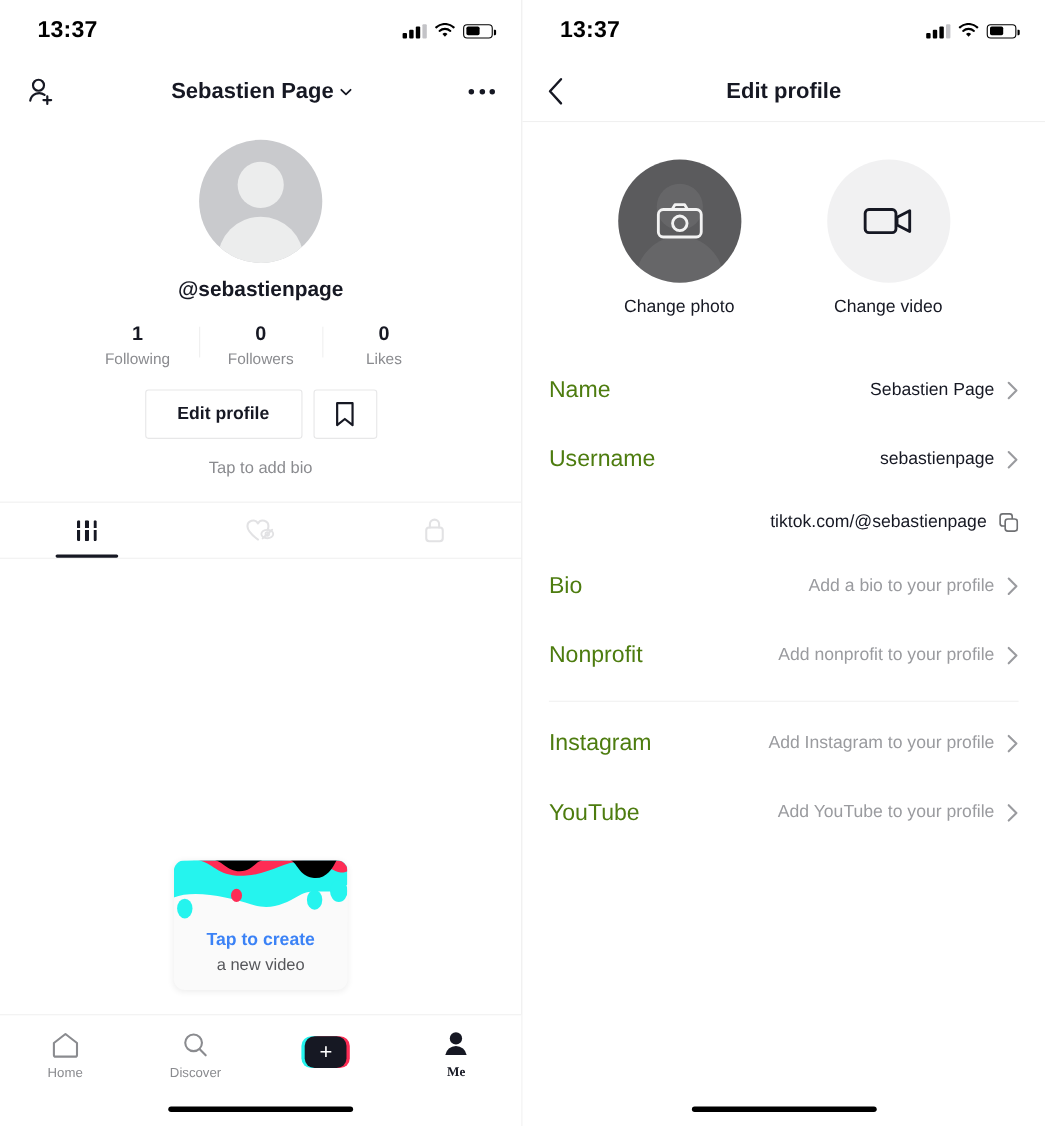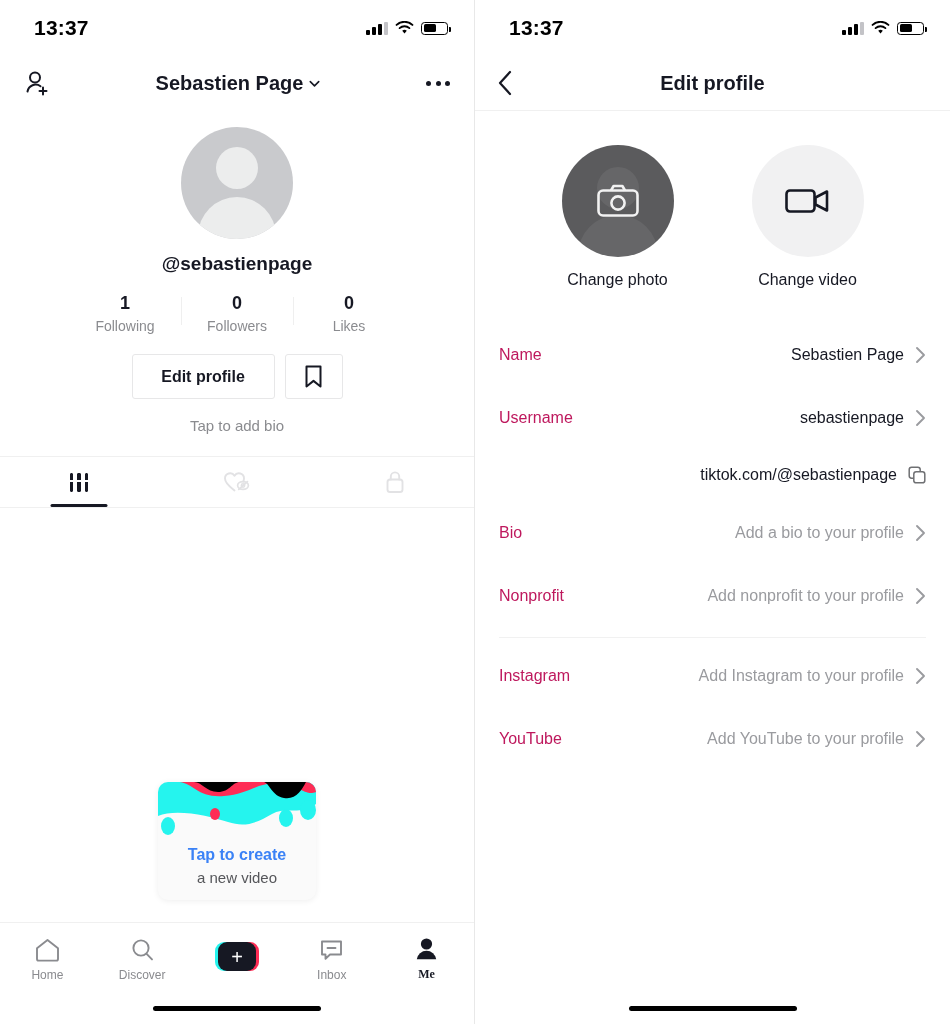--- a/index.html
+++ b/index.html
@@ -138,21 +138,21 @@
   .circ-photo { background:#5b5b5d; }
   .circ-photo .ghost-head { position:absolute; left:50%; top:22px; transform:translateX(-50%);
     width:42px; height:42px; border-radius:50%; background:rgba(255,255,255,.07); }
   .circ-photo .ghost-body { position:absolute; left:50%; bottom:-18px; transform:translateX(-50%);
     width:80px; height:60px; border-radius:44px 44px 0 0; background:rgba(255,255,255,.07); }
   .circ-video { background:#f1f1f2; }
   .media-lbl { margin-top: 14px; font-size:16px; color:#161823; }
 
   .rows { margin-top: 34px; }
   .row { display:flex; align-items:center; padding: 0 24px; height: 63px; }
-  .row .rlabel { font-size:16px; color:#be185d; }
+  .row .rlabel { font-size:21px; color:#4d7c0f; }
   .row .rvalue { margin-left:auto; font-size:16px; color:#161823; }
   .row .rvalue.ph { color:#9a9b9f; }
   .row .chev { margin-left: 11px; display:flex; align-items:center; }
   .row.url { justify-content:flex-start; height: 52px; }
   .row.url .rvalue { font-size:16px; color:#161823; }
   .sect-divider { height:1px; background:#f1f1f1; margin: 10px 24px 6px 24px; }
 </style>
 </head>
 <body>
 
@@ -297,27 +297,20 @@
           <div class="nlbl">Discover</div>
         </div>
         <div class="navitem">
           <div class="create-btn">
             <div class="cy"></div>
             <div class="pk"></div>
             <div class="ct">+</div>
           </div>
           <div class="nlbl"></div>
         </div>
-        <div class="navitem">
-          <svg width="27" height="26" viewBox="0 0 27 26">
-            <path d="M4 4.5h19v13H12l-4.5 4.3V17.5H4z" stroke="#8a8b8f" stroke-width="1.9" fill="none" stroke-linejoin="round"></path>
-            <path d="M9.5 11h8" stroke="#8a8b8f" stroke-width="1.9" stroke-linecap="round"></path>
-          </svg>
-          <div class="nlbl">Inbox</div>
-        </div>
         <div class="navitem active">
           <svg width="27" height="26" viewBox="0 0 27 26">
             <circle cx="13.5" cy="8" r="5.6" fill="#161823"></circle>
             <path d="M3.8 23.2a9.8 9.8 0 0 1 19.4 0z" fill="#161823"></path>
           </svg>
           <div class="nlbl">Me</div>
         </div>
       </div>
       <div class="homebar"></div>
     </div>

